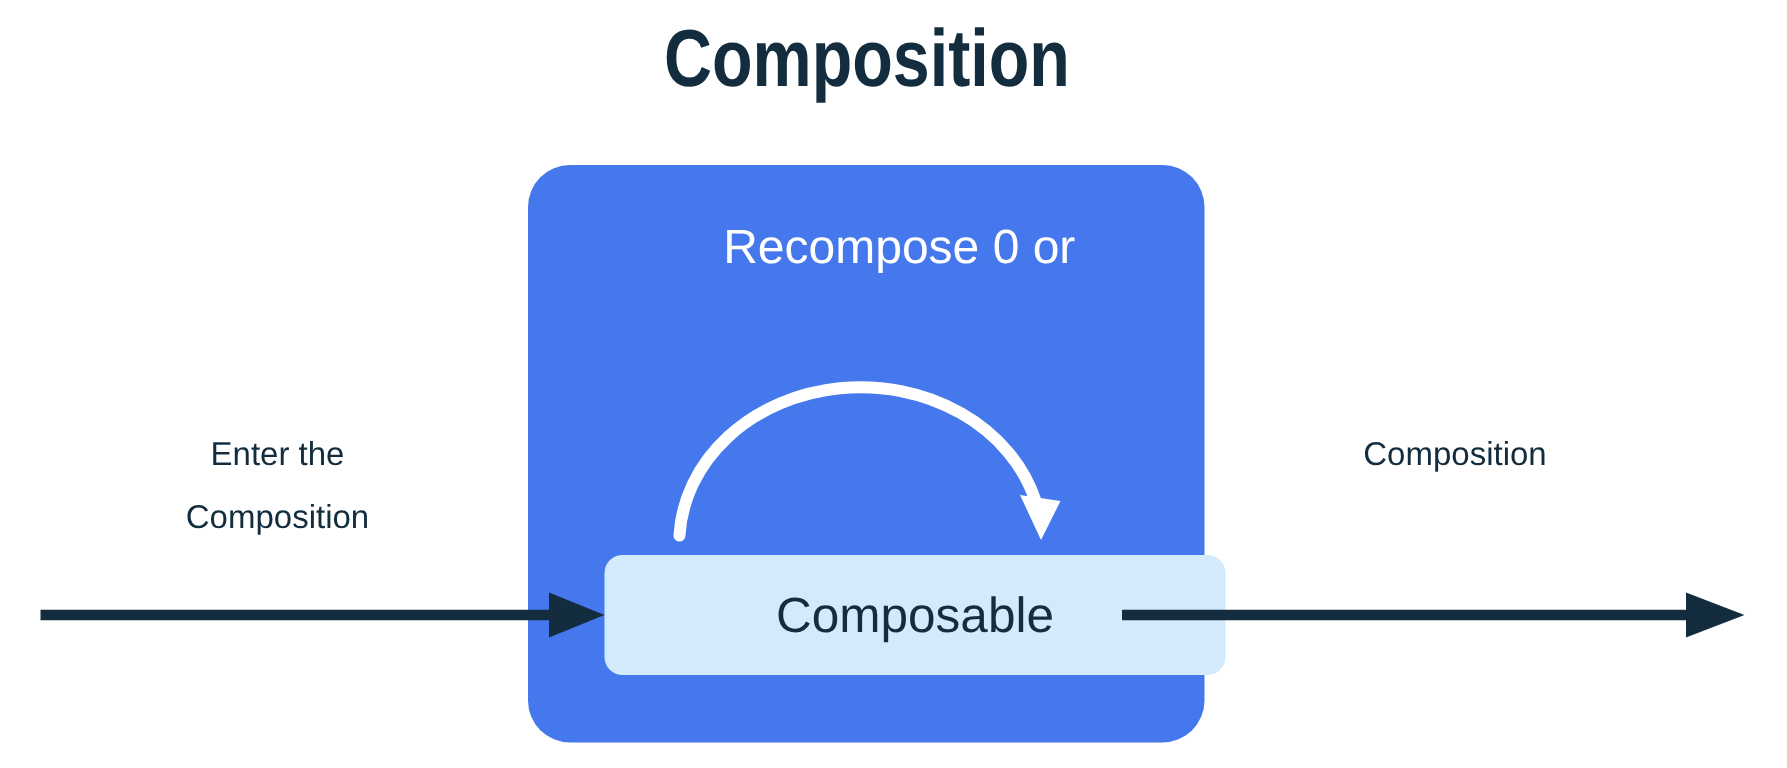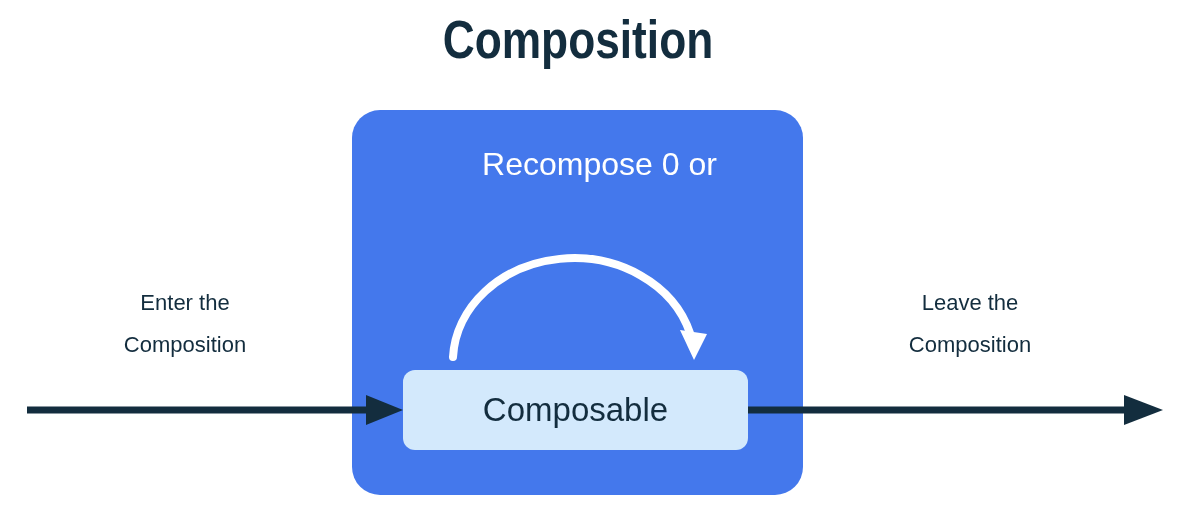--- a/index.html
+++ b/index.html
@@ -66,21 +66,21 @@
     line-height: 42px;
     margin-left: 22px;
   }
   .recompose-label span { display: block; }
 
   
   .composable-box {
     position: absolute;
     left: 51px;
     top: 260px;
-    width: 345px;
+    width: 414px;
     height: 80px;
     background: var(--light-blue);
     border-radius: 12px;
     display: flex;
     align-items: center;
     justify-content: center;
     color: var(--navy);
     font-size: 33px;
   }
 
@@ -137,21 +137,20 @@
       <span>Composable</span>
     </div>
   </div>
 
   <div class="side-label enter">
     <span>Enter the</span>
     <span>Composition</span>
   </div>
 
   <div class="side-label leave">
-    <span>Leave the</span>
     <span>Composition</span>
   </div>
 
   <svg class="arrows" viewBox="0 0 1191 512" xmlns="http://www.w3.org/2000/svg">
 
     <g>
       <line class="arrow-line" x1="27" y1="410" x2="367" y2="410"></line>
       <polygon class="arrow-head" points="366,395 366,425 403,410"></polygon>
     </g>
 

